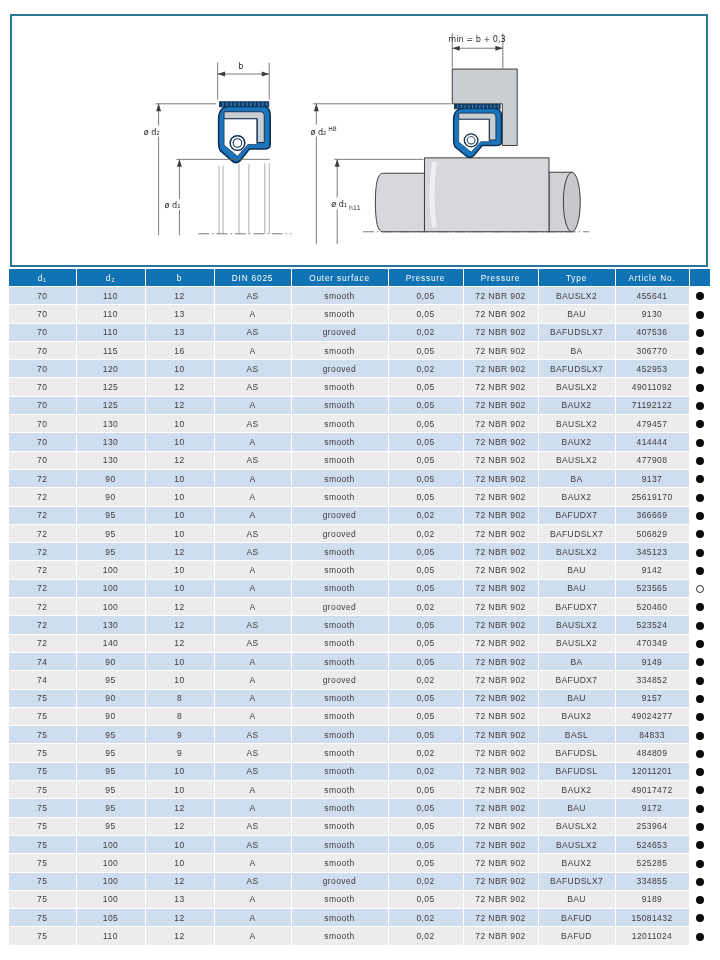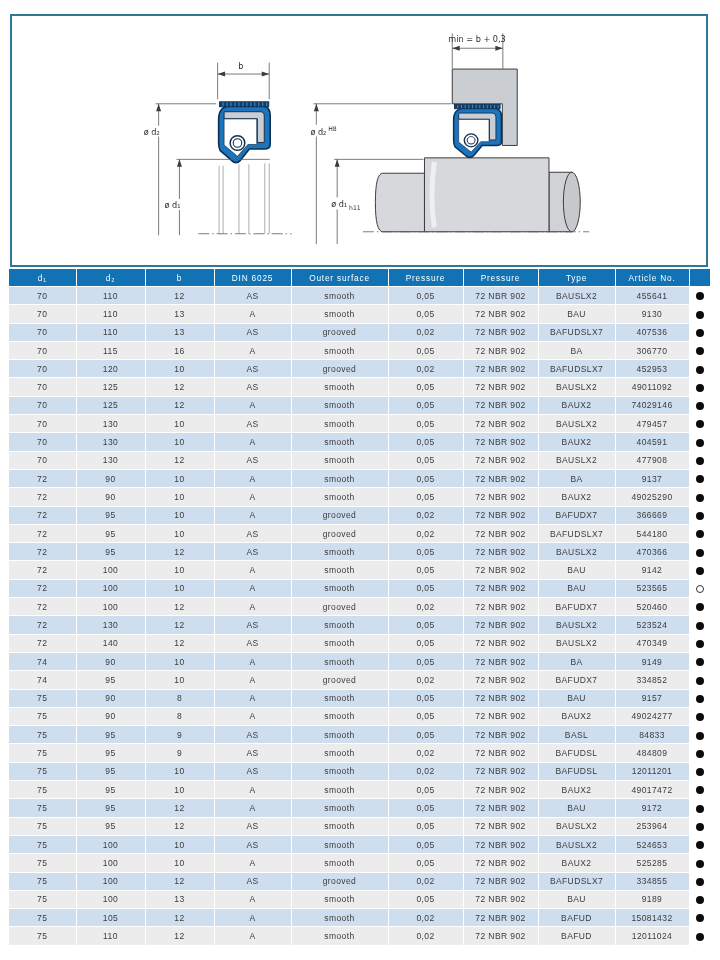--- a/index.html
+++ b/index.html
@@ -223,21 +223,21 @@
         </tr>
         <tr class="row-blue">
           <td>70</td>
           <td>125</td>
           <td>12</td>
           <td>A</td>
           <td>smooth</td>
           <td>0,05</td>
           <td>72 NBR 902</td>
           <td>BAUX2</td>
-          <td>74029146</td>
+          <td>71192122</td>
           <td class="dot-cell"><span class="dot dot-filled"></span></td>
         </tr>
         <tr class="row-gray">
           <td>70</td>
           <td>130</td>
           <td>10</td>
           <td>AS</td>
           <td>smooth</td>
           <td>0,05</td>
           <td>72 NBR 902</td>
@@ -247,21 +247,21 @@
         </tr>
         <tr class="row-blue">
           <td>70</td>
           <td>130</td>
           <td>10</td>
           <td>A</td>
           <td>smooth</td>
           <td>0,05</td>
           <td>72 NBR 902</td>
           <td>BAUX2</td>
-          <td>404591</td>
+          <td>414444</td>
           <td class="dot-cell"><span class="dot dot-filled"></span></td>
         </tr>
         <tr class="row-gray">
           <td>70</td>
           <td>130</td>
           <td>12</td>
           <td>AS</td>
           <td>smooth</td>
           <td>0,05</td>
           <td>72 NBR 902</td>
@@ -283,21 +283,21 @@
         </tr>
         <tr class="row-gray">
           <td>72</td>
           <td>90</td>
           <td>10</td>
           <td>A</td>
           <td>smooth</td>
           <td>0,05</td>
           <td>72 NBR 902</td>
           <td>BAUX2</td>
-          <td>49025290</td>
+          <td>25619170</td>
           <td class="dot-cell"><span class="dot dot-filled"></span></td>
         </tr>
         <tr class="row-blue">
           <td>72</td>
           <td>95</td>
           <td>10</td>
           <td>A</td>
           <td>grooved</td>
           <td>0,02</td>
           <td>72 NBR 902</td>
@@ -307,33 +307,33 @@
         </tr>
         <tr class="row-gray">
           <td>72</td>
           <td>95</td>
           <td>10</td>
           <td>AS</td>
           <td>grooved</td>
           <td>0,02</td>
           <td>72 NBR 902</td>
           <td>BAFUDSLX7</td>
-          <td>544180</td>
-          <td class="dot-cell"><span class="dot dot-filled"></span></td>
-        </tr>
-        <tr class="row-blue">
-          <td>72</td>
-          <td>95</td>
-          <td>12</td>
-          <td>AS</td>
-          <td>smooth</td>
-          <td>0,05</td>
-          <td>72 NBR 902</td>
-          <td>BAUSLX2</td>
-          <td>470366</td>
+          <td>506829</td>
+          <td class="dot-cell"><span class="dot dot-filled"></span></td>
+        </tr>
+        <tr class="row-blue">
+          <td>72</td>
+          <td>95</td>
+          <td>12</td>
+          <td>AS</td>
+          <td>smooth</td>
+          <td>0,05</td>
+          <td>72 NBR 902</td>
+          <td>BAUSLX2</td>
+          <td>345123</td>
           <td class="dot-cell"><span class="dot dot-filled"></span></td>
         </tr>
         <tr class="row-gray">
           <td>72</td>
           <td>100</td>
           <td>10</td>
           <td>A</td>
           <td>smooth</td>
           <td>0,05</td>
           <td>72 NBR 902</td>

